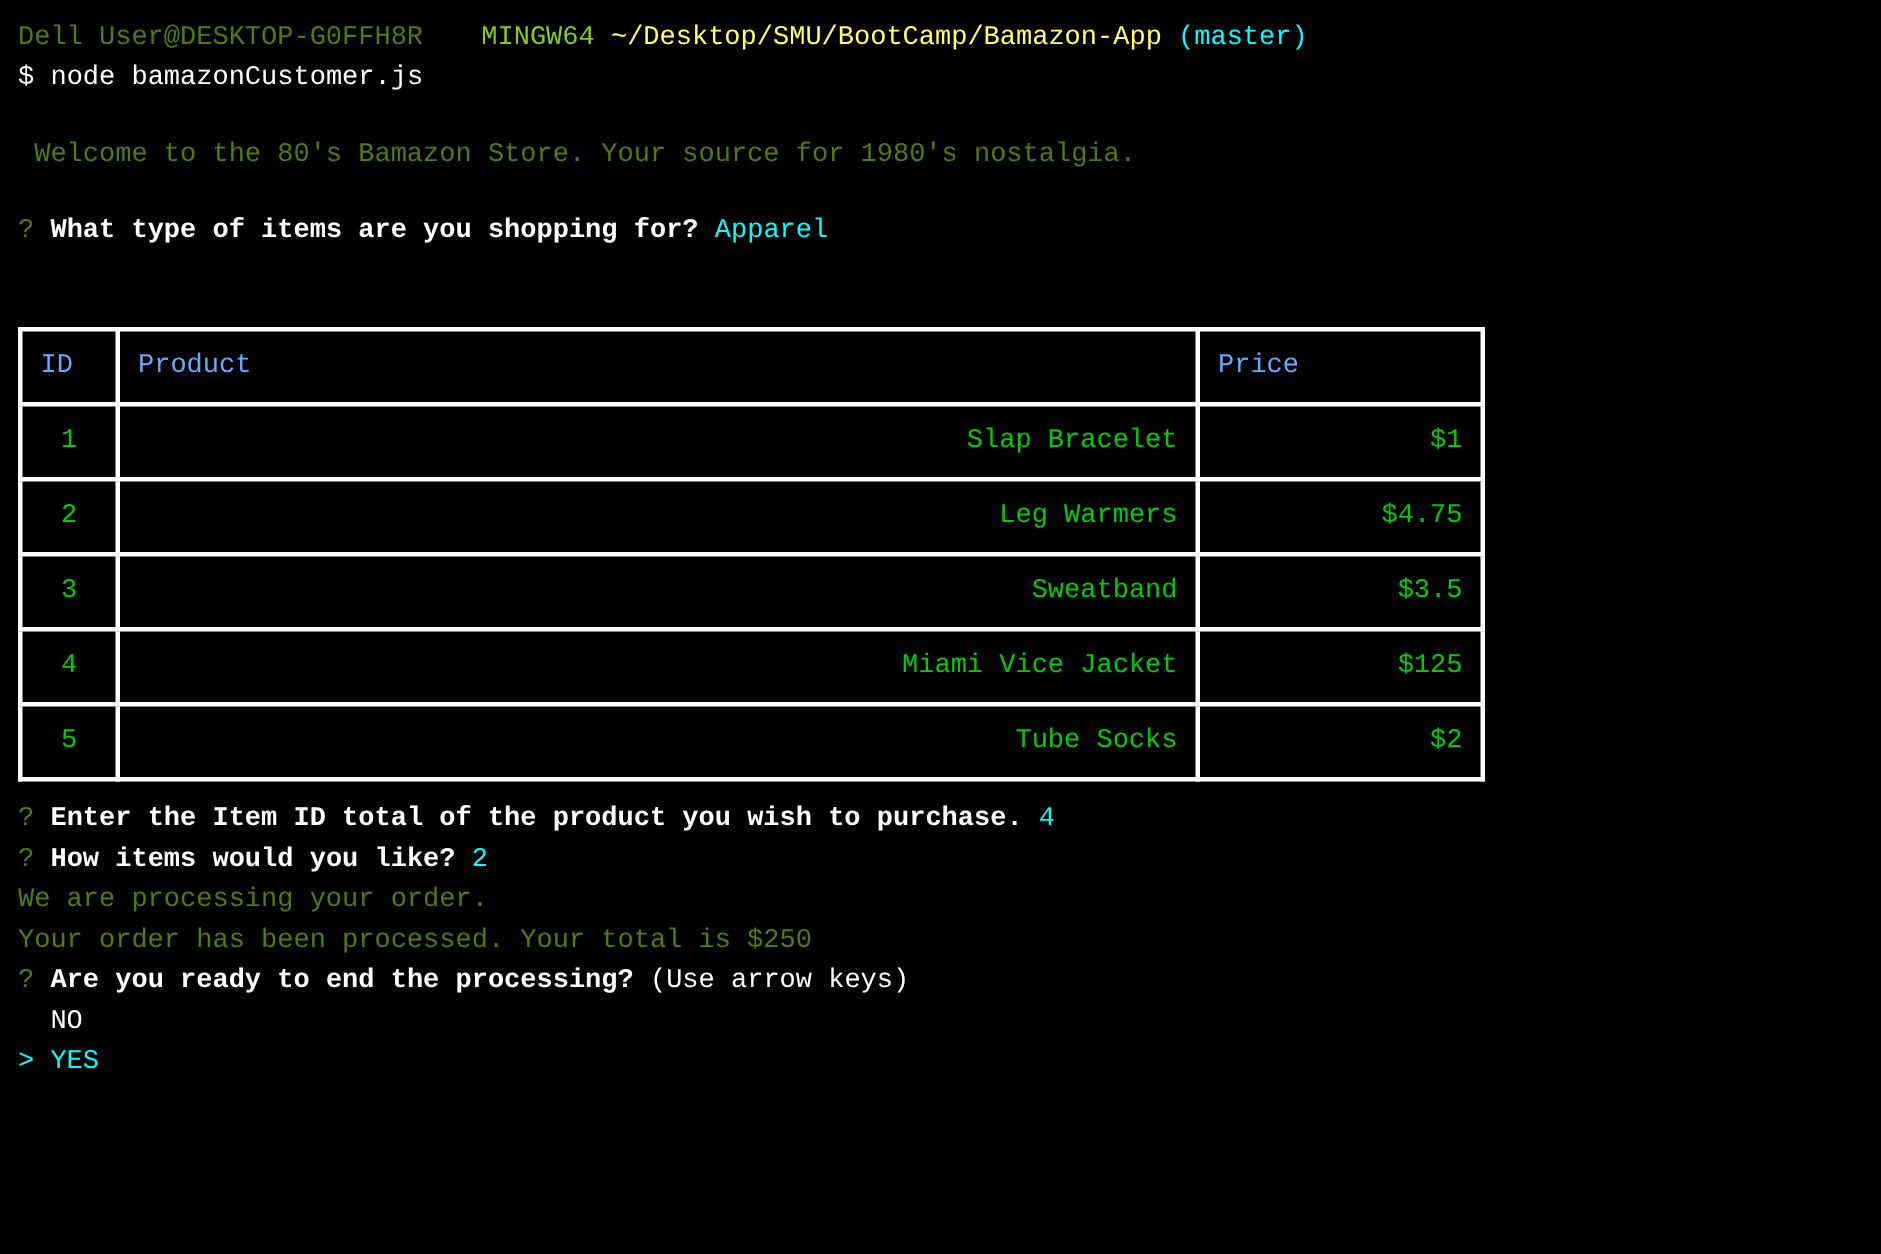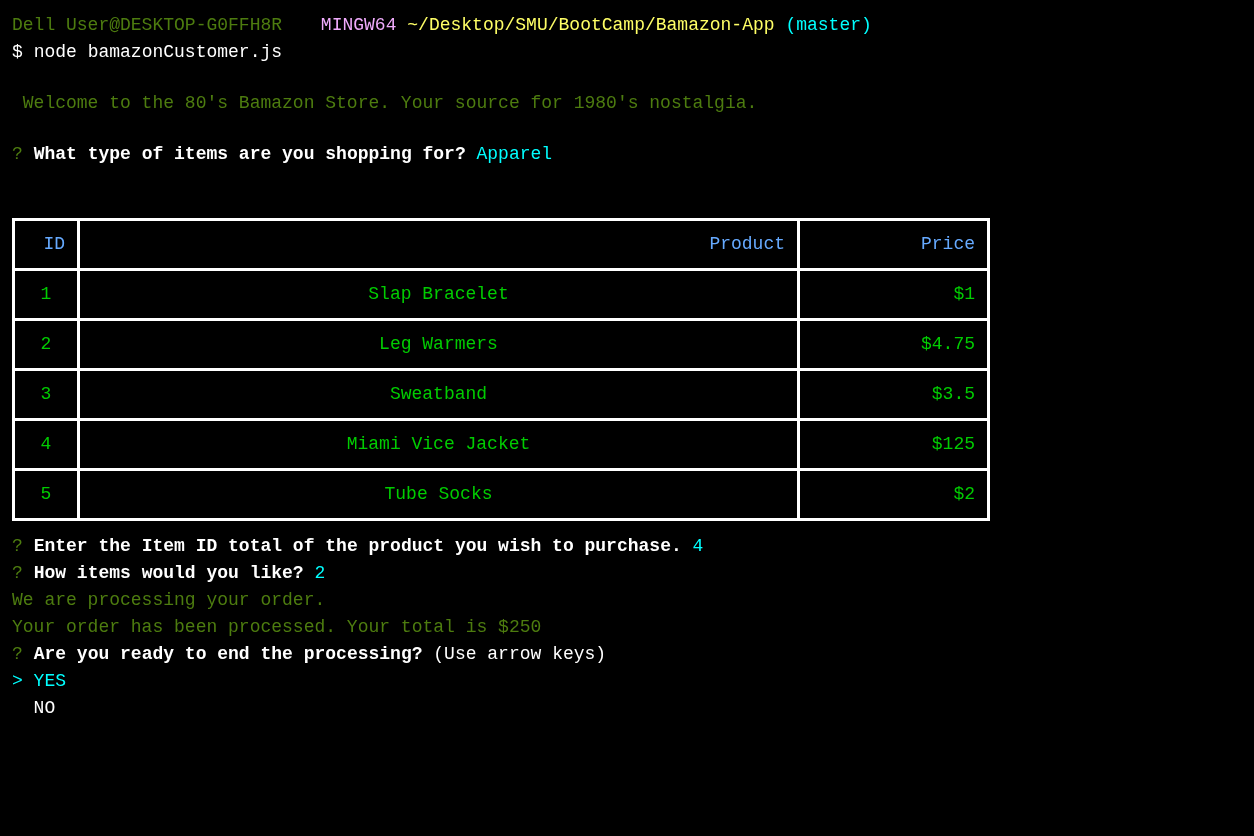--- a/index.html
+++ b/index.html
@@ -9,21 +9,21 @@
     font-family: "Consolas", "Courier New", monospace;
     font-size: 18px;
     line-height: 1.5;
     padding: 12px;
     width: 1254px;
     height: 836px;
     overflow: hidden;
   }
   .line { white-space: pre; }
   .green { color: #4d7c0f; }
-  .magenta { color: #f0abfc; padding-left: 28px; }
+  .magenta { color: #84cc16; padding-left: 28px; }
   .yellow { color: #ffff66; }
   .cyan { color: #00ffff; }
   .bold { font-weight: bold; }
   .white { color: #ffffff; }
 
   .prompt-symbol { color: #ffffff; }
 
   .product-table {
     border-collapse: collapse;
     margin: 14px 0 12px 0;
@@ -35,23 +35,23 @@
     background: #000;
     font-family: inherit;
     font-size: 18px;
     font-weight: normal;
   }
   .product-table th {
     color: #66aaff;
     text-align: center;
   }
   .col-id { width: 65px; text-align: center; color: #00cc00; }
-  .col-product { width: 720px; text-align: center; color: #00cc00; }
+  .col-product { width: 720px; text-align: right; color: #00cc00; }
   .col-price { width: 190px; text-align: right; color: #00cc00; }
-  th.col-id, th.col-product, th.col-price { color: #66aaff; text-align: right; }
+  th.col-id, th.col-product, th.col-price { color: #66aaff; text-align: left; }
 
   .menu-option { white-space: pre; color: #ffffff; }
   .menu-option.selected { color: #00ffff; }
   .menu-option .caret { color: #00ffff; }
 
   .spacer { height: 24px; }
   .spacer-med { height: 36px; }
 </style>
 </head>
 <body>
@@ -109,15 +109,15 @@
 <div class="line"><span class="green">?</span> <span class="bold white">Enter the Item ID total of the product you wish to purchase.</span> <span class="cyan">4</span></div>
 
 <div class="line"><span class="green">?</span> <span class="bold white">How items would you like?</span> <span class="cyan">2</span></div>
 
 <div class="line green">We are processing your order.</div>
 <div class="line green">Your order has been processed. Your total is $250</div>
 
 <div class="line"><span class="green">?</span> <span class="bold white">Are you ready to end the processing?</span> <span class="white">(Use arrow keys)</span></div>
 
 <div id="options-container">
+    <div class="menu-option"><span class="caret">  </span><span>NO</span></div>
     <div class="menu-option selected"><span class="caret">&gt; </span><span>YES</span></div>
-    <div class="menu-option"><span class="caret">  </span><span>NO</span></div>
   </div>
 
 </body></html>

